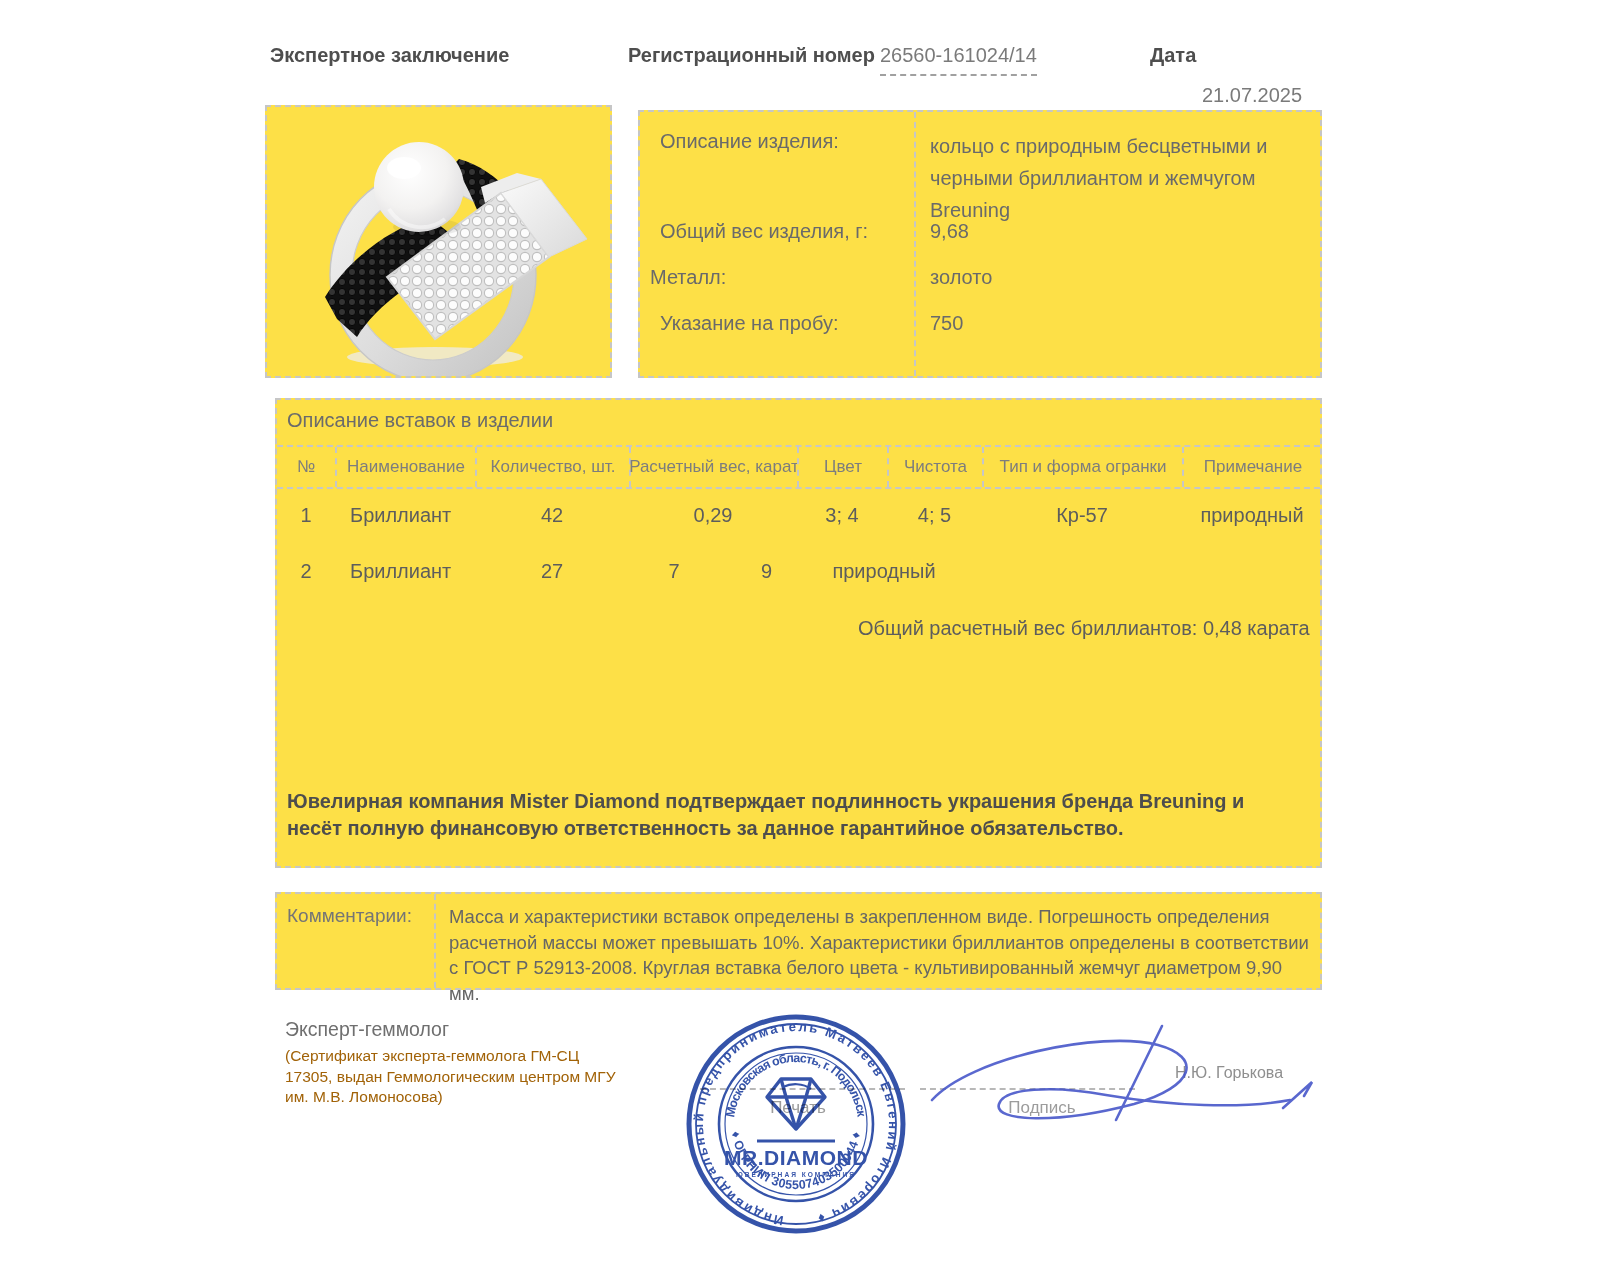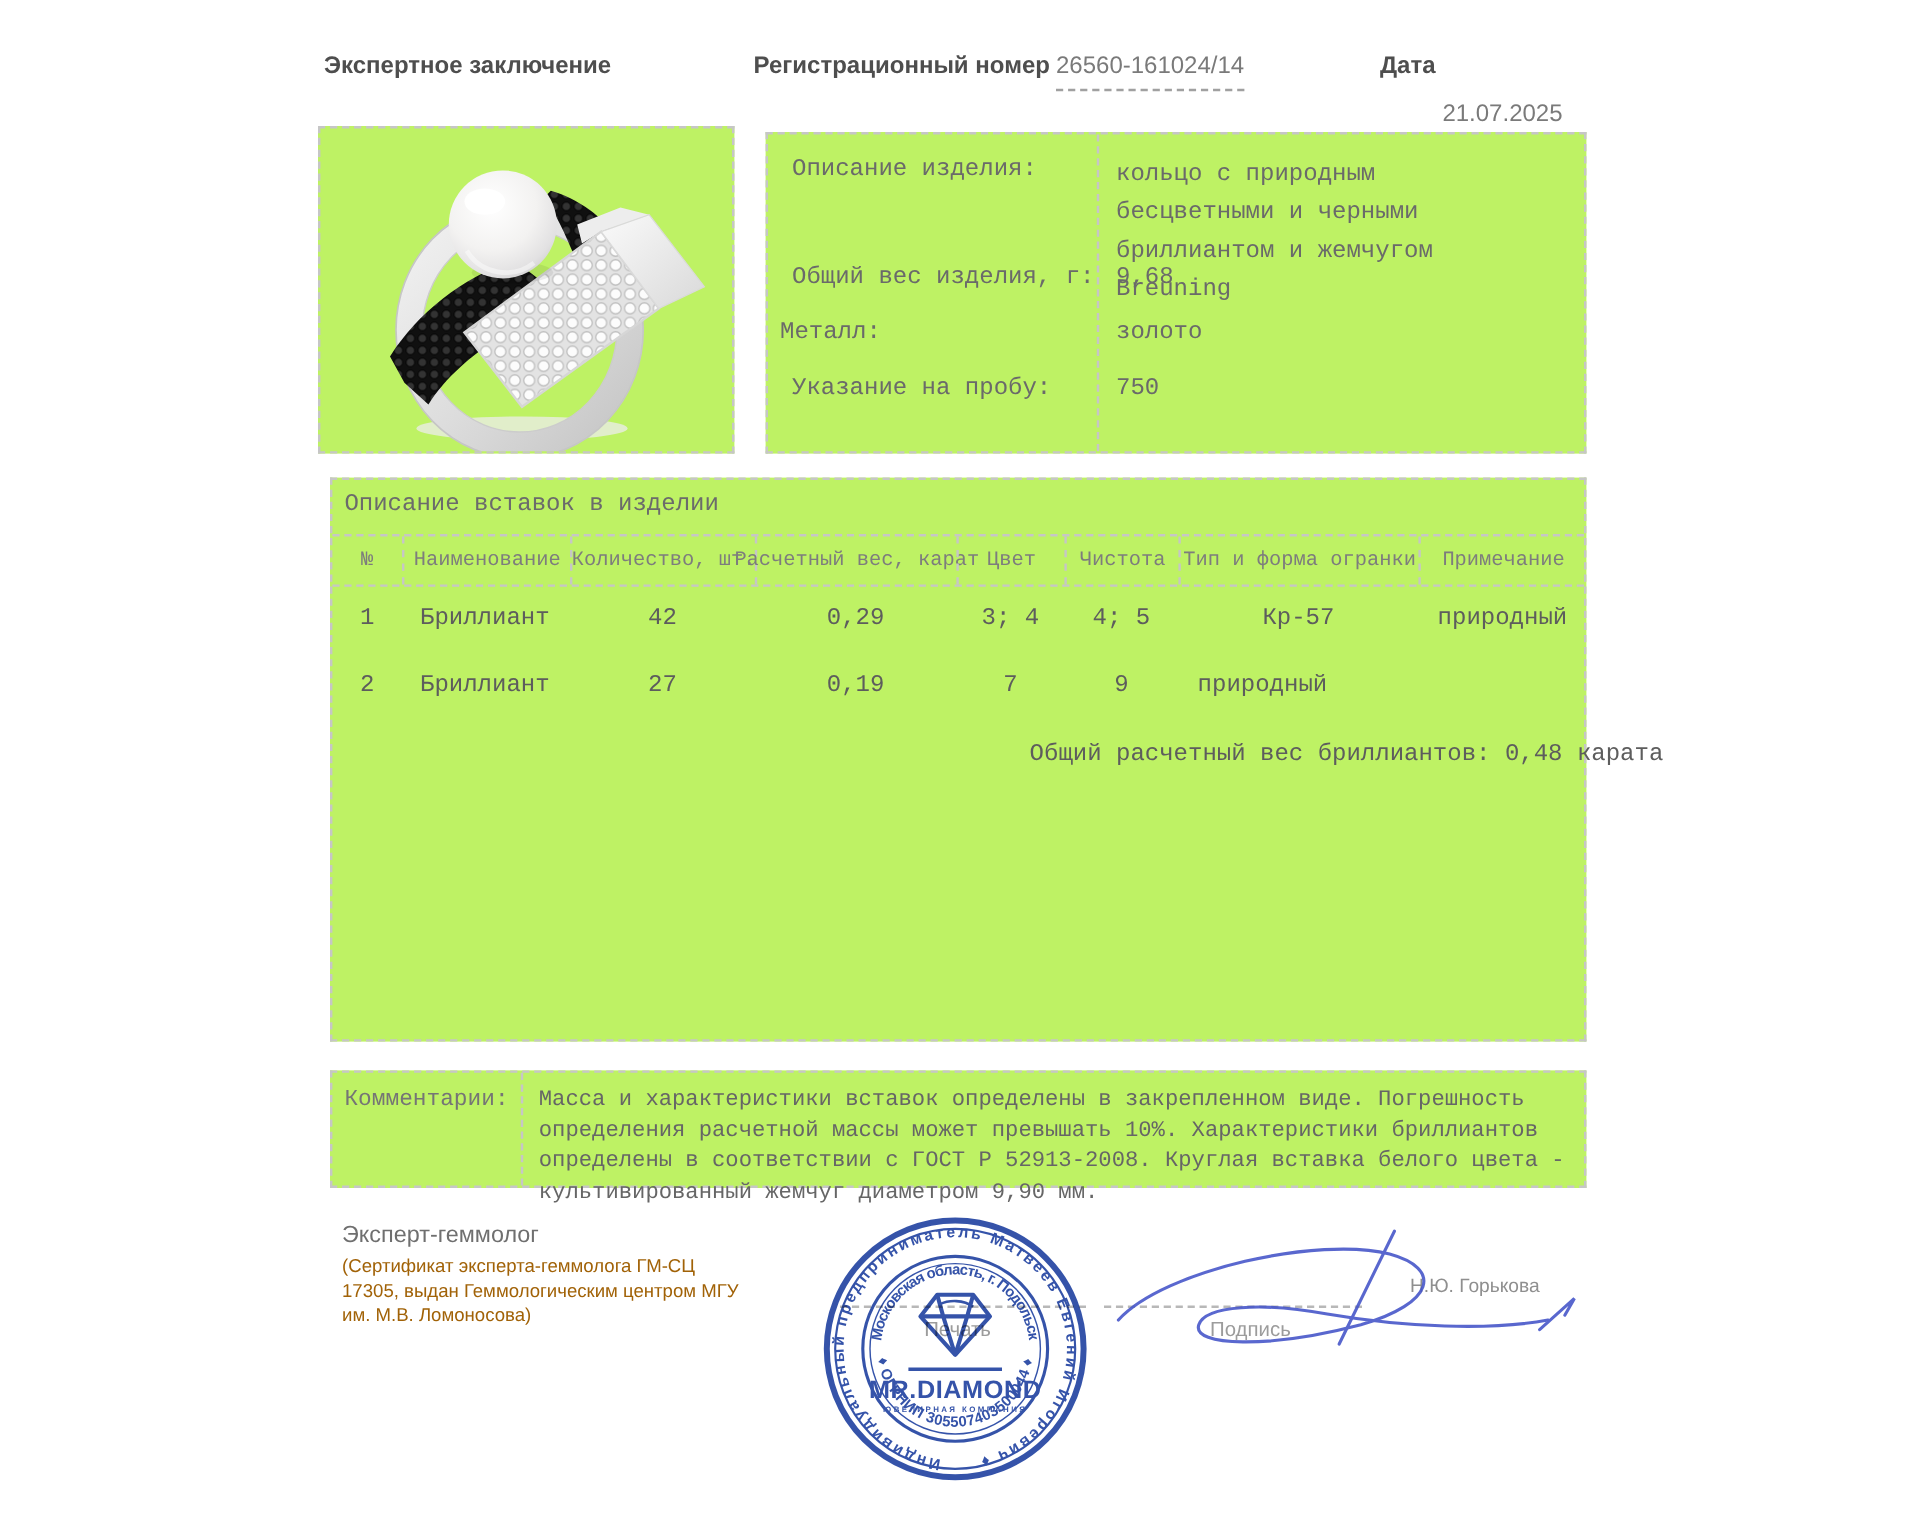--- a/index.html
+++ b/index.html
@@ -1,20 +1,20 @@
 <!DOCTYPE html>
 <html><head>
 <meta charset="utf-8">
 <style>
   html,body{margin:0;padding:0;background:#fff;}
   .page{position:relative;width:1600px;height:1280px;background:#fff;
         font-family:"Liberation Sans",sans-serif;color:#666;overflow:hidden;}
   .abs{position:absolute;}
   .bold{font-weight:bold;color:#4e4e4e;}
-  .dashedbox{border:2px dashed #c6c6c6;box-sizing:border-box;background:#bef264;font-family:Liberation Mono, monospace;}
+  .dashedbox{border:2px dashed #c6c6c6;box-sizing:border-box;background:#fde047;}
 
   
   .hdr{font-size:20px;white-space:nowrap;}
   .hdr-val{font-size:20px;color:#7a7a7a;border-bottom:2px dashed #a0a0a0;padding-bottom:7px;white-space:nowrap;}
 
   
   .info-row-label{font-size:20px;color:#6a6a6a;white-space:nowrap;}
   .info-row-value{font-size:20px;color:#6a6a6a;}
   .vdash{border-left:2px dashed #c6c6c6;}
 
@@ -142,29 +142,29 @@
         <div class="td c3">0,29</div>
         <div class="td c4">3; 4</div>
         <div class="td c5">4; 5</div>
         <div class="td c6">Кр-57</div>
         <div class="td c7">природный</div>
       </div>
       <div class="trow">
         <div class="td c0">2</div>
         <div class="td c1 left">Бриллиант</div>
         <div class="td c2">27</div>
-        <div class="td c3">0,19</div>
         <div class="td c4">7</div>
         <div class="td c5">9</div>
         <div class="td c7">природный</div>
       </div>
     </div>
 
     <div class="abs totals" style="left:581px;top:217px;">Общий расчетный вес бриллиантов: 0,48 карата</div>
 
+    <div class="abs statement" style="left:10px;top:388px;width:1012px;">Ювелирная компания Mister Diamond подтверждает подлинность украшения бренда Breuning и несёт полную финансовую ответственность за данное гарантийное обязательство.</div>
   </div>
 
   <div class="abs dashedbox" style="left:275px;top:892px;width:1047px;height:98px;">
     <div class="abs vdash" style="left:157px;top:0;bottom:0;"></div>
     <div class="abs cmt-label" style="left:10px;top:11px;">Комментарии:</div>
     <div class="abs cmt-text" style="left:172px;top:10px;width:864px;">Масса и характеристики вставок определены в закрепленном виде. Погрешность определения расчетной массы может превышать 10%. Характеристики бриллиантов определены в соответствии с ГОСТ Р 52913-2008. Круглая вставка белого цвета - культивированный жемчуг диаметром 9,90 мм.</div>
   </div>
 
   <div class="abs exp-title" style="left:285px;top:1018px;">Эксперт-геммолог</div>
   <div class="abs exp-cert" style="left:285px;top:1046px;width:336px;">(Сертификат эксперта-геммолога ГМ-СЦ 17305, выдан Геммологическим центром МГУ им. М.В. Ломоносова)</div>

